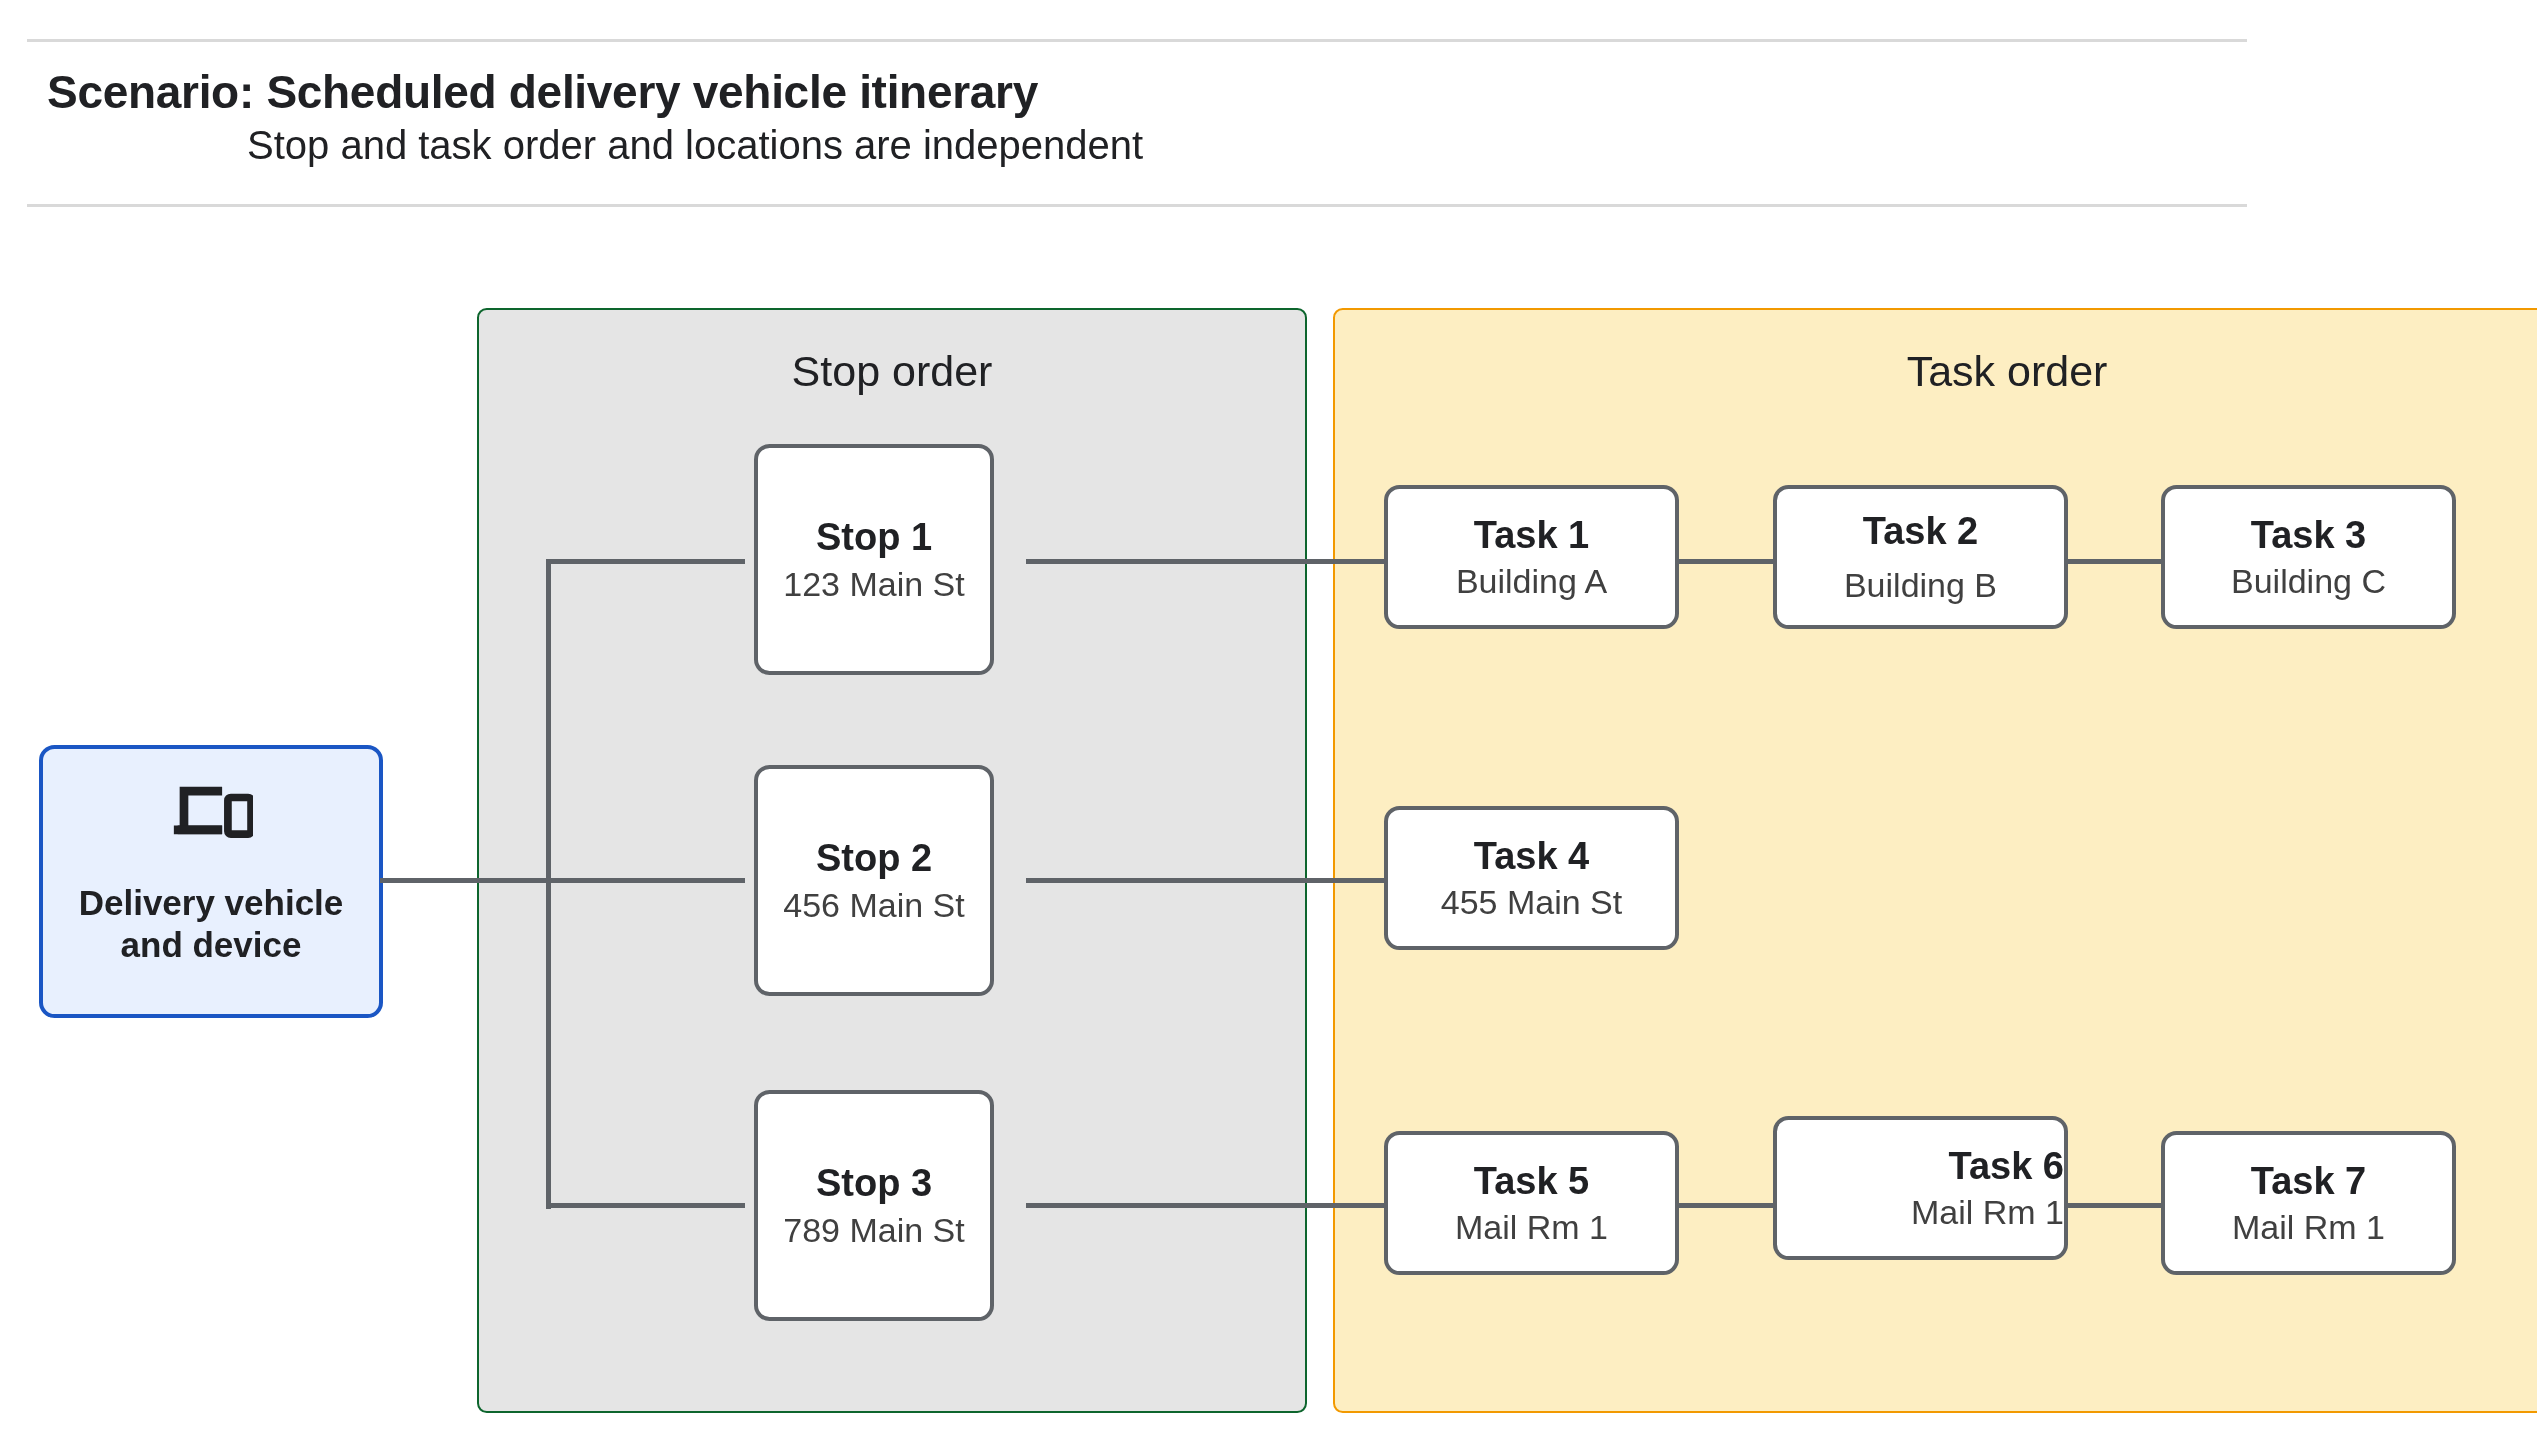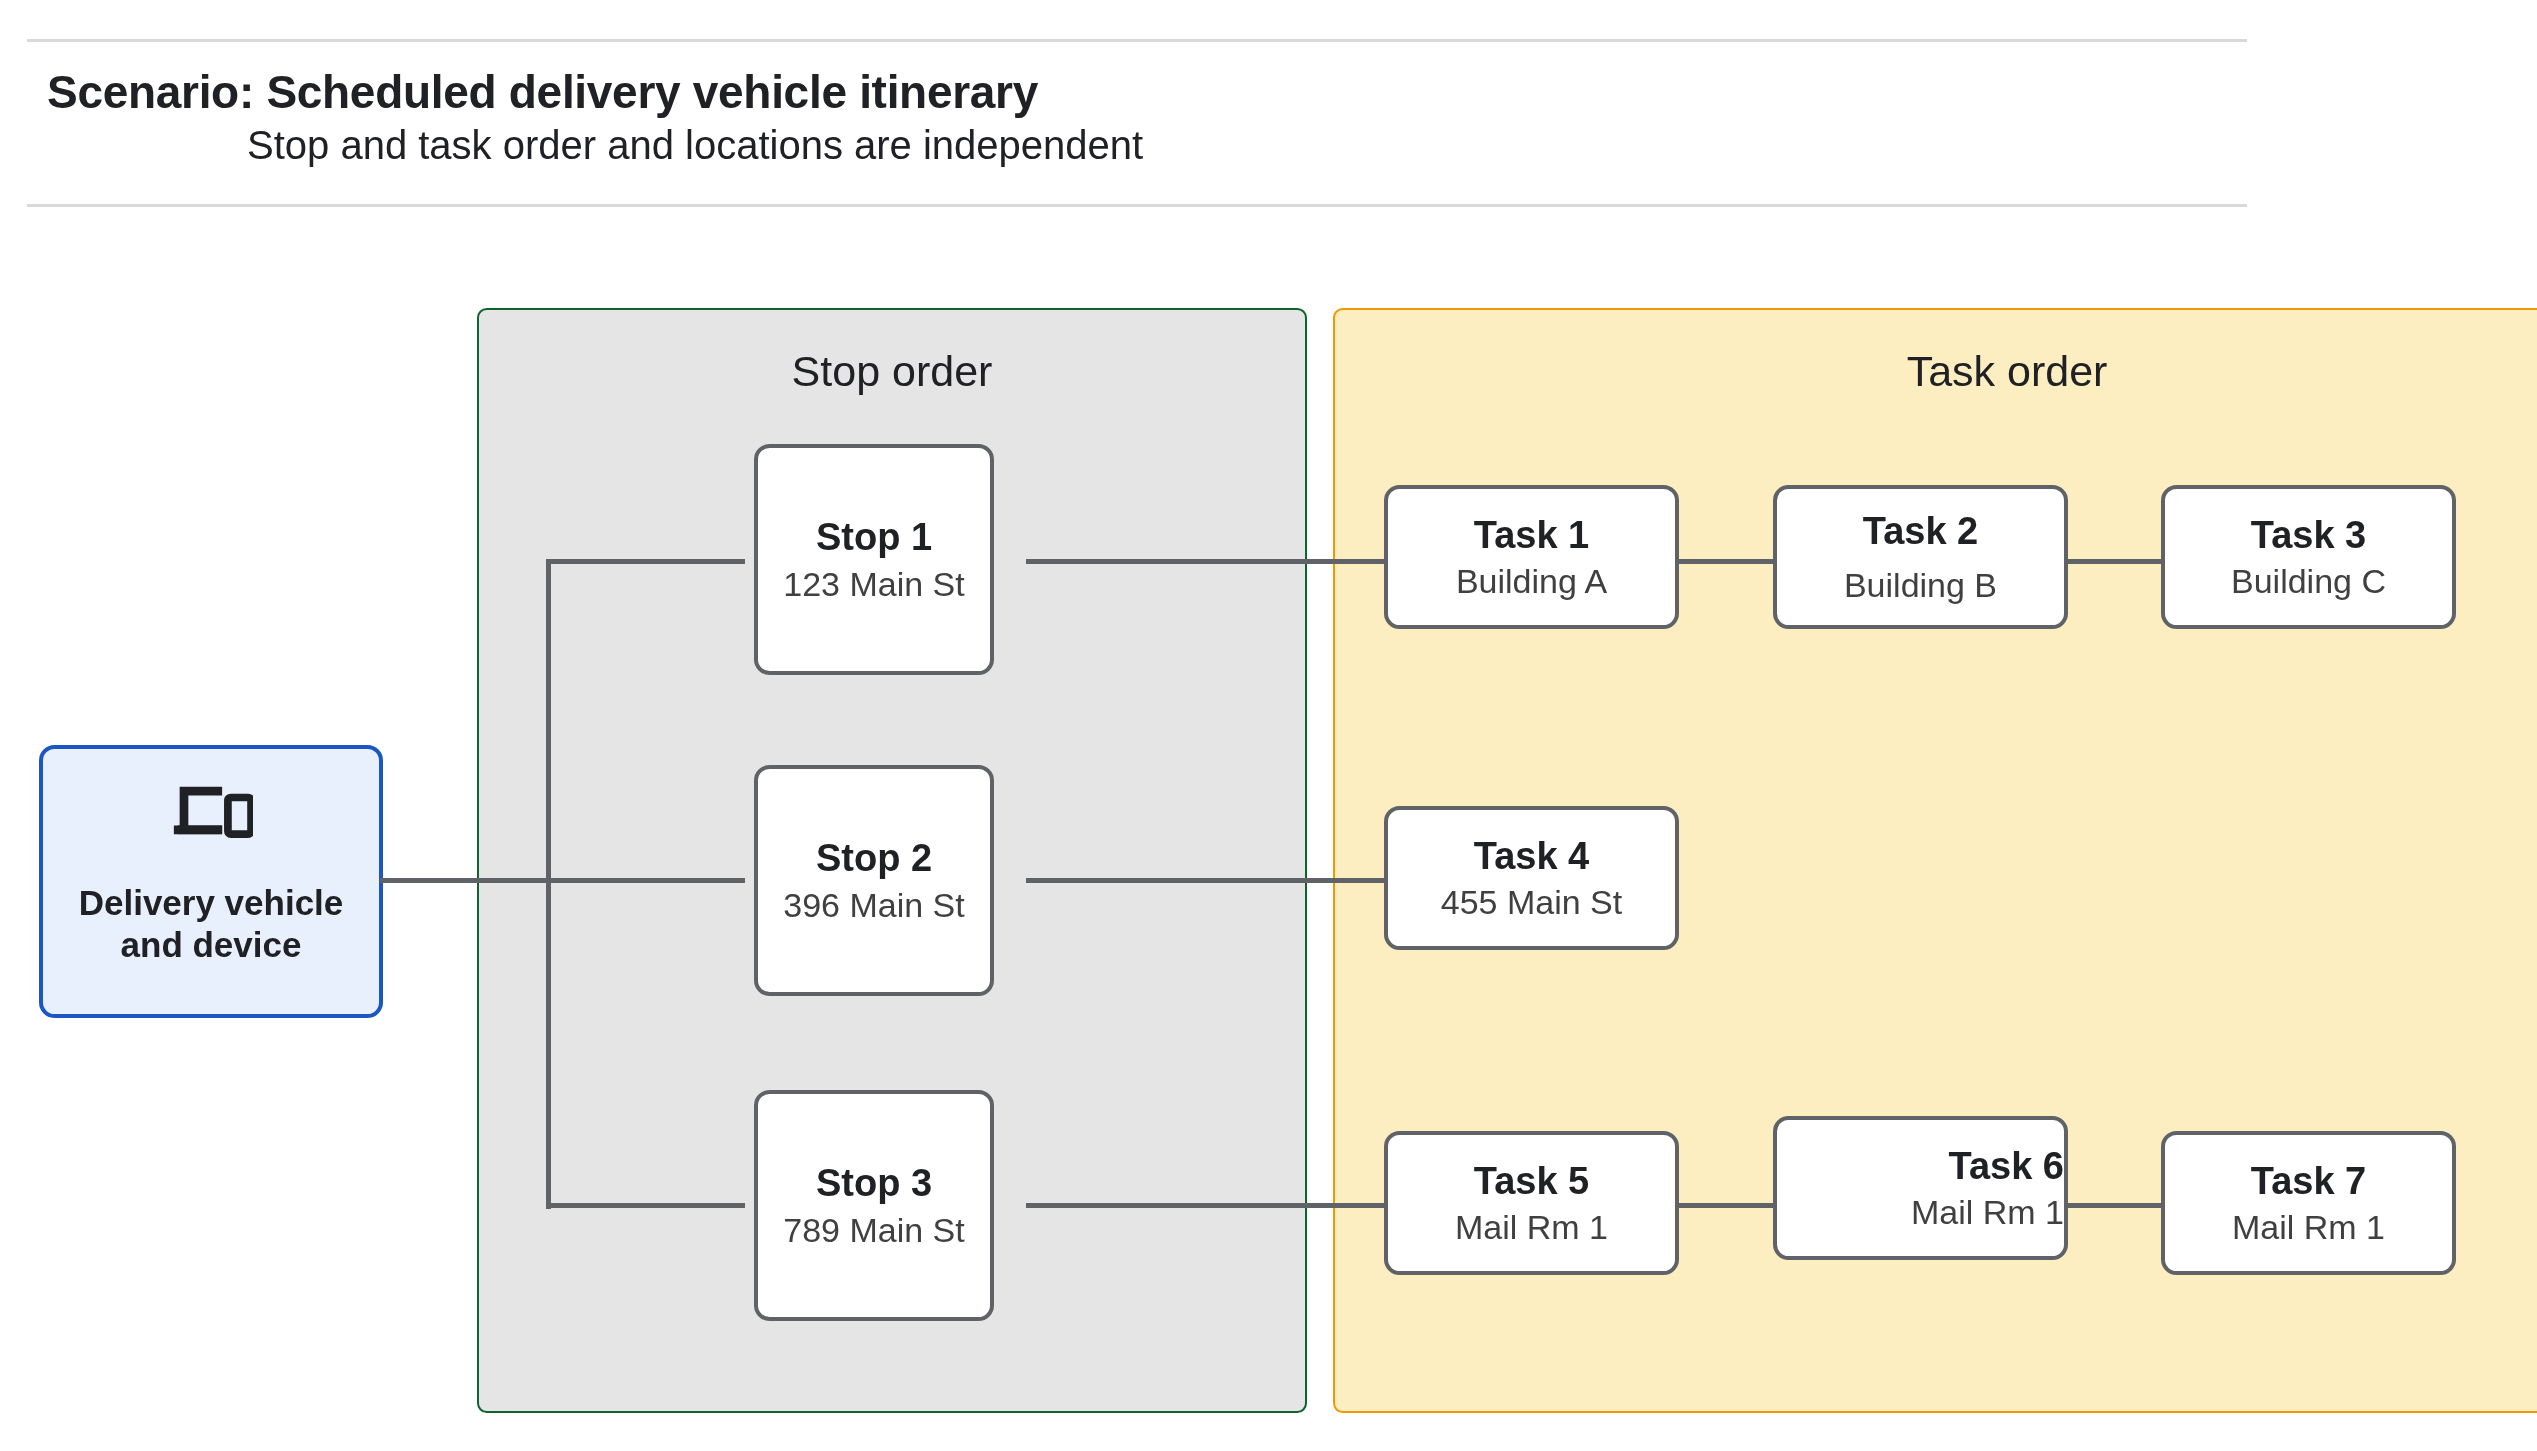--- a/index.html
+++ b/index.html
@@ -233,21 +233,21 @@
   <div id="device-label">Delivery vehicle
 and device</div>
 </div>
 
 <div class="node stop-node" id="stop-node-0">
   <div class="node-title">Stop 1</div>
   <div class="node-sub">123 Main St</div>
 </div>
 <div class="node stop-node" id="stop-node-1">
   <div class="node-title">Stop 2</div>
-  <div class="node-sub">396 Main St</div>
+  <div class="node-sub">456 Main St</div>
 </div>
 <div class="node stop-node" id="stop-node-2">
   <div class="node-title">Stop 3</div>
   <div class="node-sub">789 Main St</div>
 </div>
 
 <div class="node task-node" id="task-node-0">
   <div class="node-title">Task 1</div>
   <div class="node-sub">Building A</div>
 </div>

